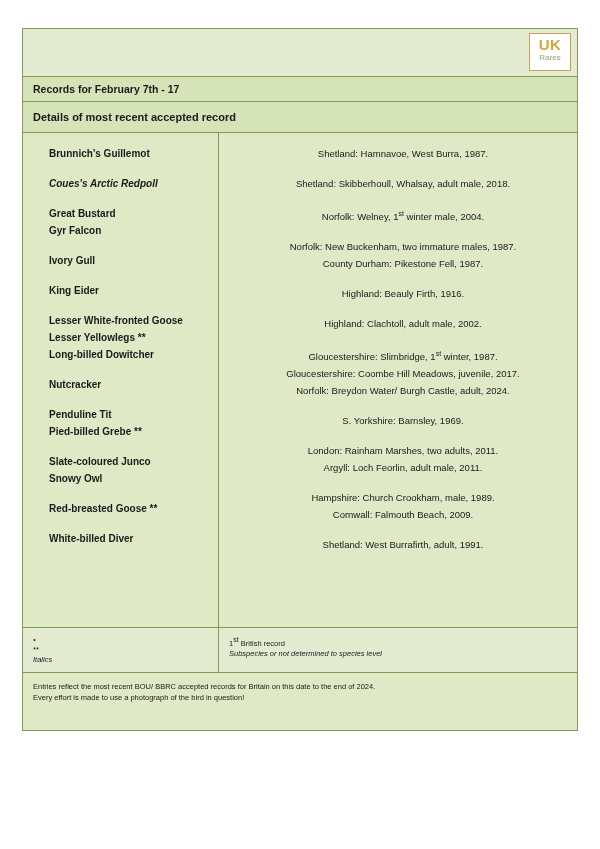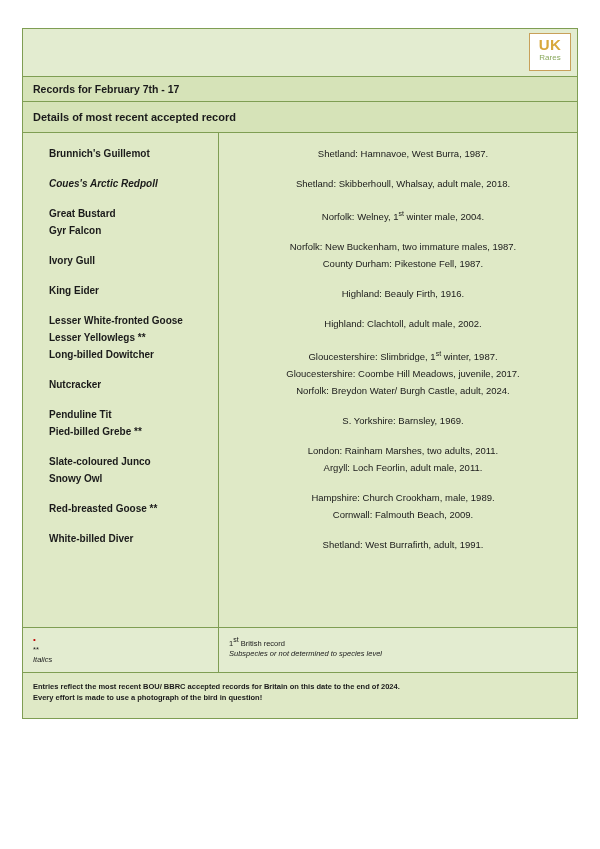--- a/index.html
+++ b/index.html
@@ -149,22 +149,21 @@
   }
   .legend-dot {
     font-size: 8px;
     line-height: 10px;
     color: #c00000;
   }
   .legend-italic { font-style: italic; }
   
   .footnote {
     background: #dfe9c6;
-    padding: 8px 10px 15px 10px;
-    font-weight: bold;
+    padding: 8px 10px 27px 10px;
   }
   .footnote div {
     font-size: 7.5px;
     line-height: 11px;
   }
 </style>
 </head>
 <body>
 
 <div class="page">

